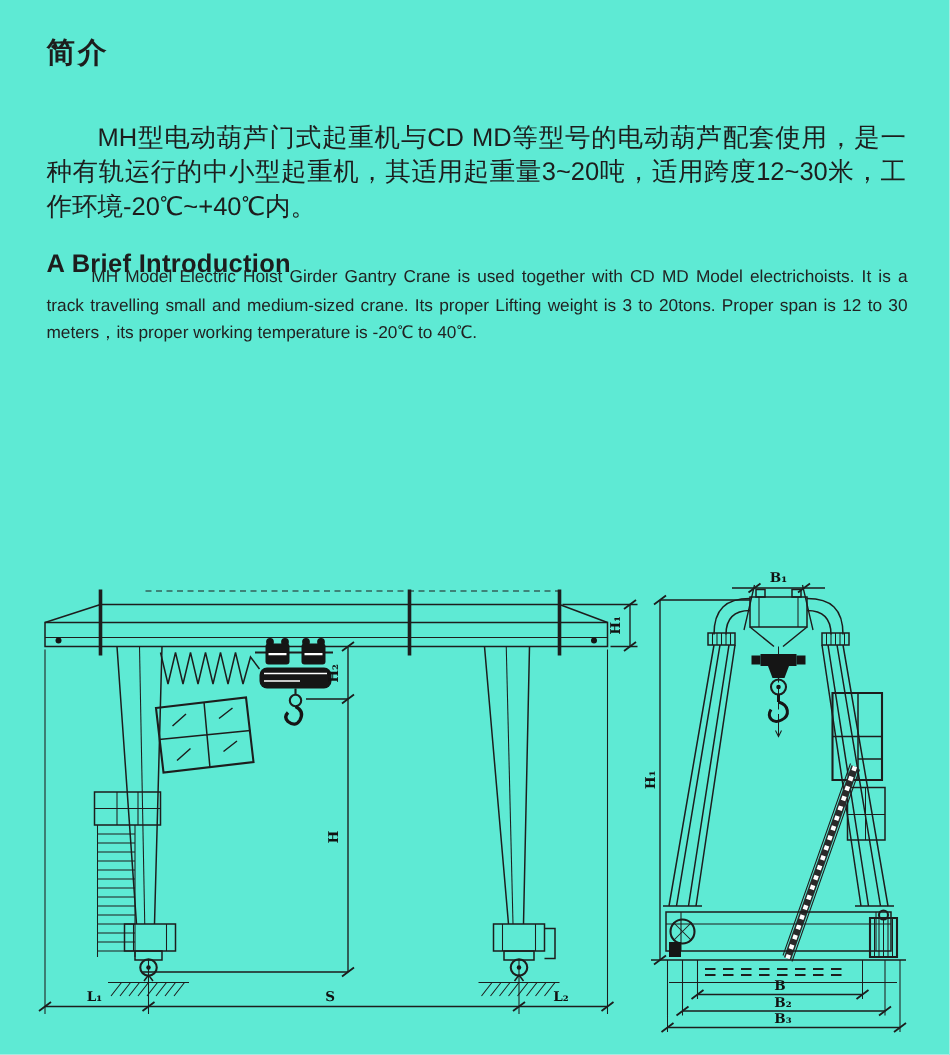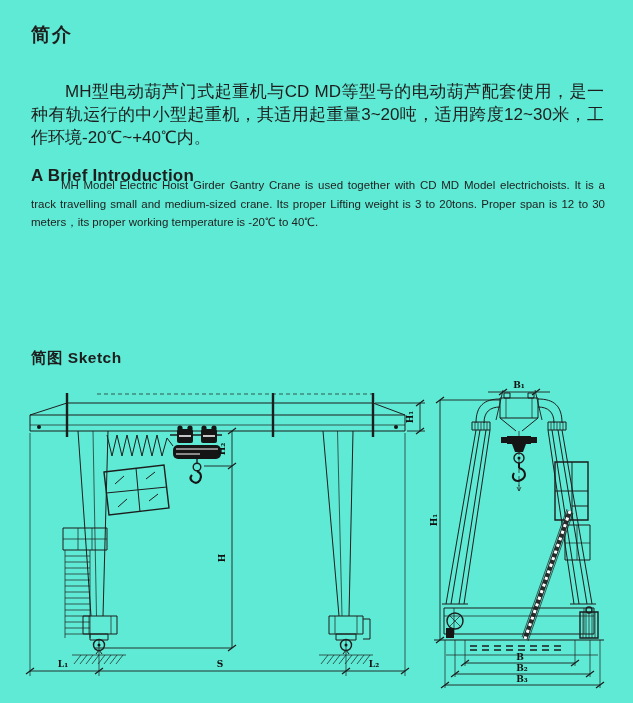--- a/index.html
+++ b/index.html
@@ -57,21 +57,20 @@
   <div class="cn-block">
     <p>MH型电动葫芦门式起重机与CD MD等型号的电动葫芦配套使用，是一种有轨运行的中小型起重机，其适用起重量3~20吨，适用跨度12~30米，工作环境-20℃~+40℃内。</p>
   </div>
 
   <h2 class="h-en">A Brief Introduction</h2>
 
   <div class="en-block">
     <p>MH Model Electric Hoist Girder Gantry Crane is used together with CD MD Model electrichoists.  It is a track travelling small and medium-sized crane.  Its proper Lifting weight is 3 to 20tons.  Proper span is 12 to 30 meters，its proper working temperature is -20℃ to 40℃.</p>
   </div>
 
-  <h2 class="h-sketch">简图 Sketch</h2>
 
   <svg style="left:12px;top:388px;" width="420" height="312" viewBox="0 0 420 312">
 
     <g>
       <path class="ln" d="M18,27 H393 V43 H18 Z"></path>
       <path class="thin" d="M18,37 H393"></path>
       <path class="ln" d="M55,15 H361"></path>
       <path class="ln" d="M18,27 L55,15 M361,15 L393,27"></path>
       <path class="thin" style="stroke-dasharray:4,3" d="M85,6 H361"></path>
       <path class="thick" d="M55,5 V49 M261,5 V49 M361,5 V49"></path>

